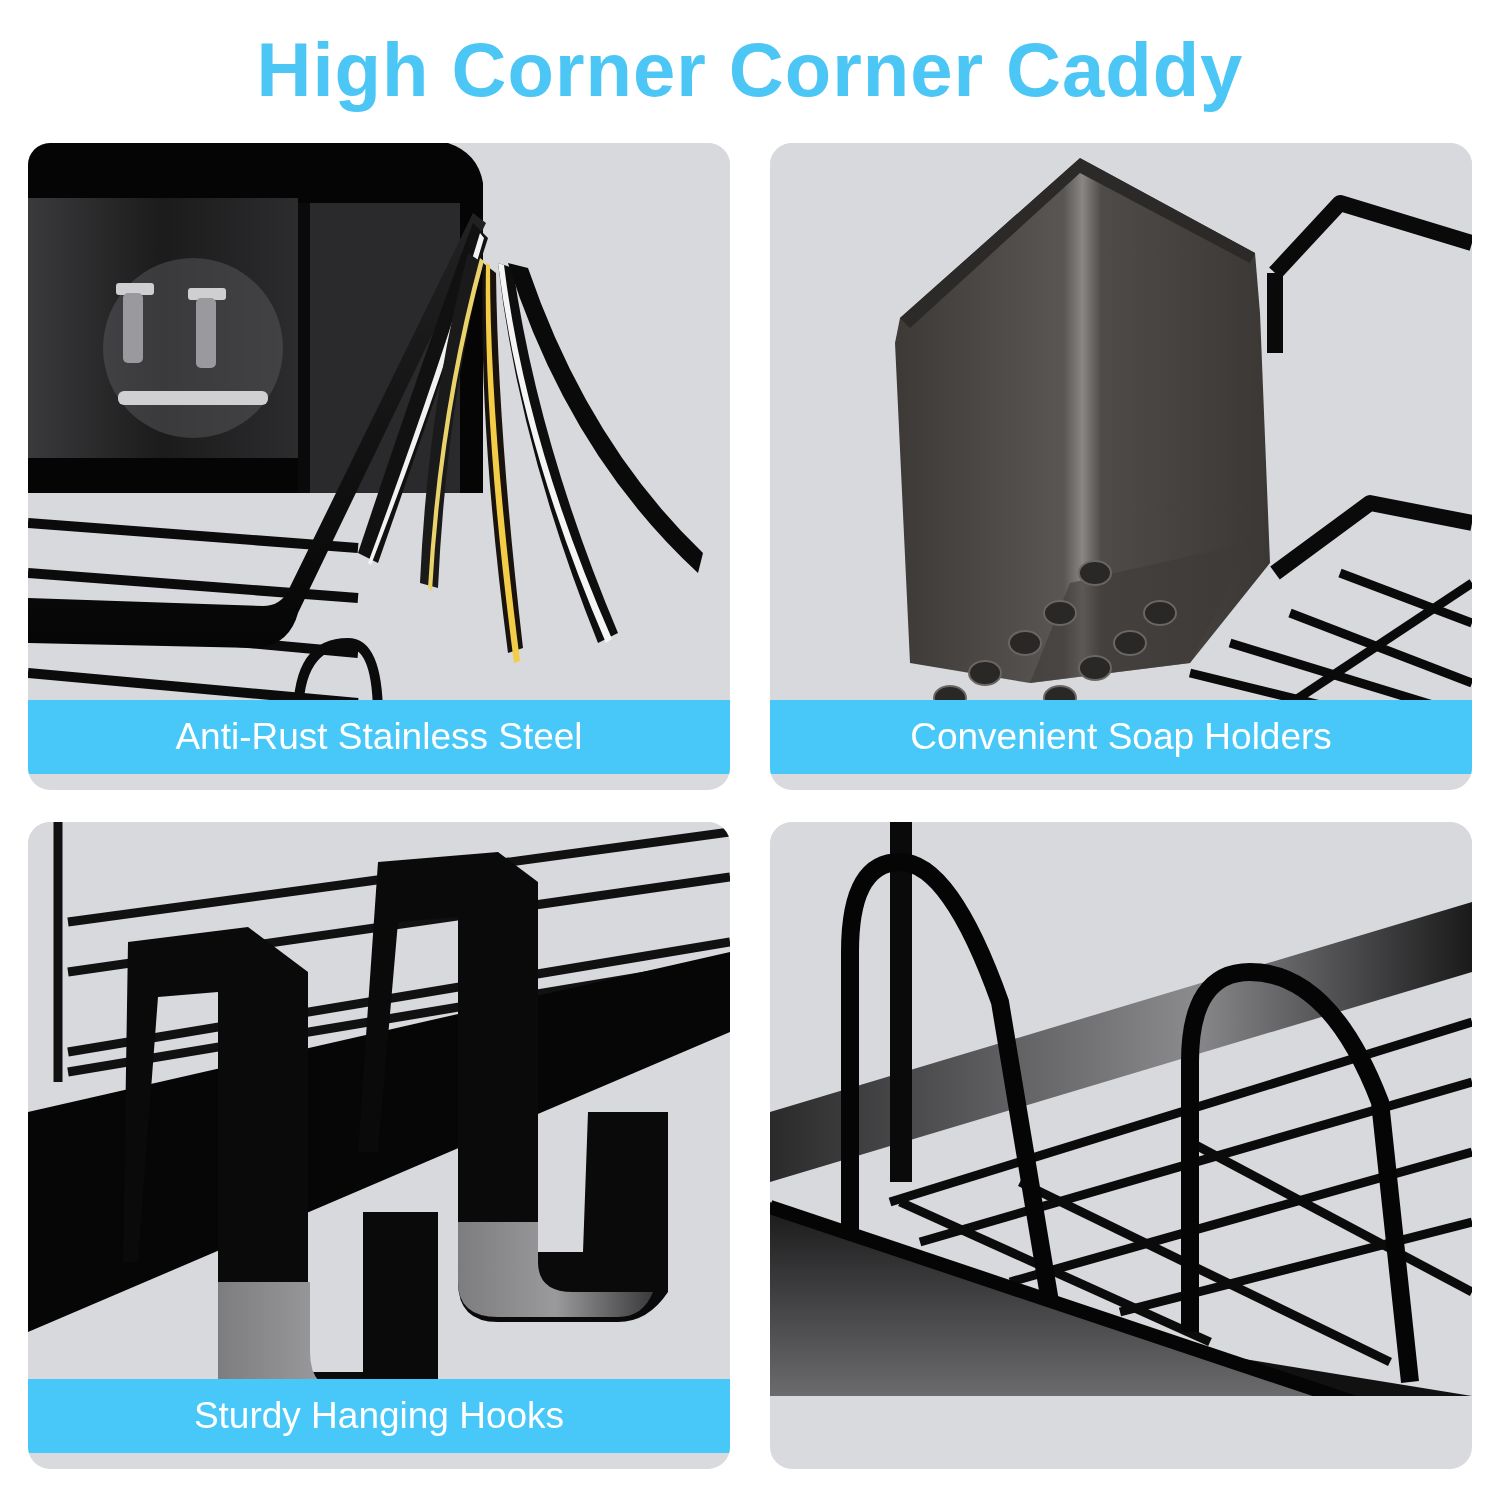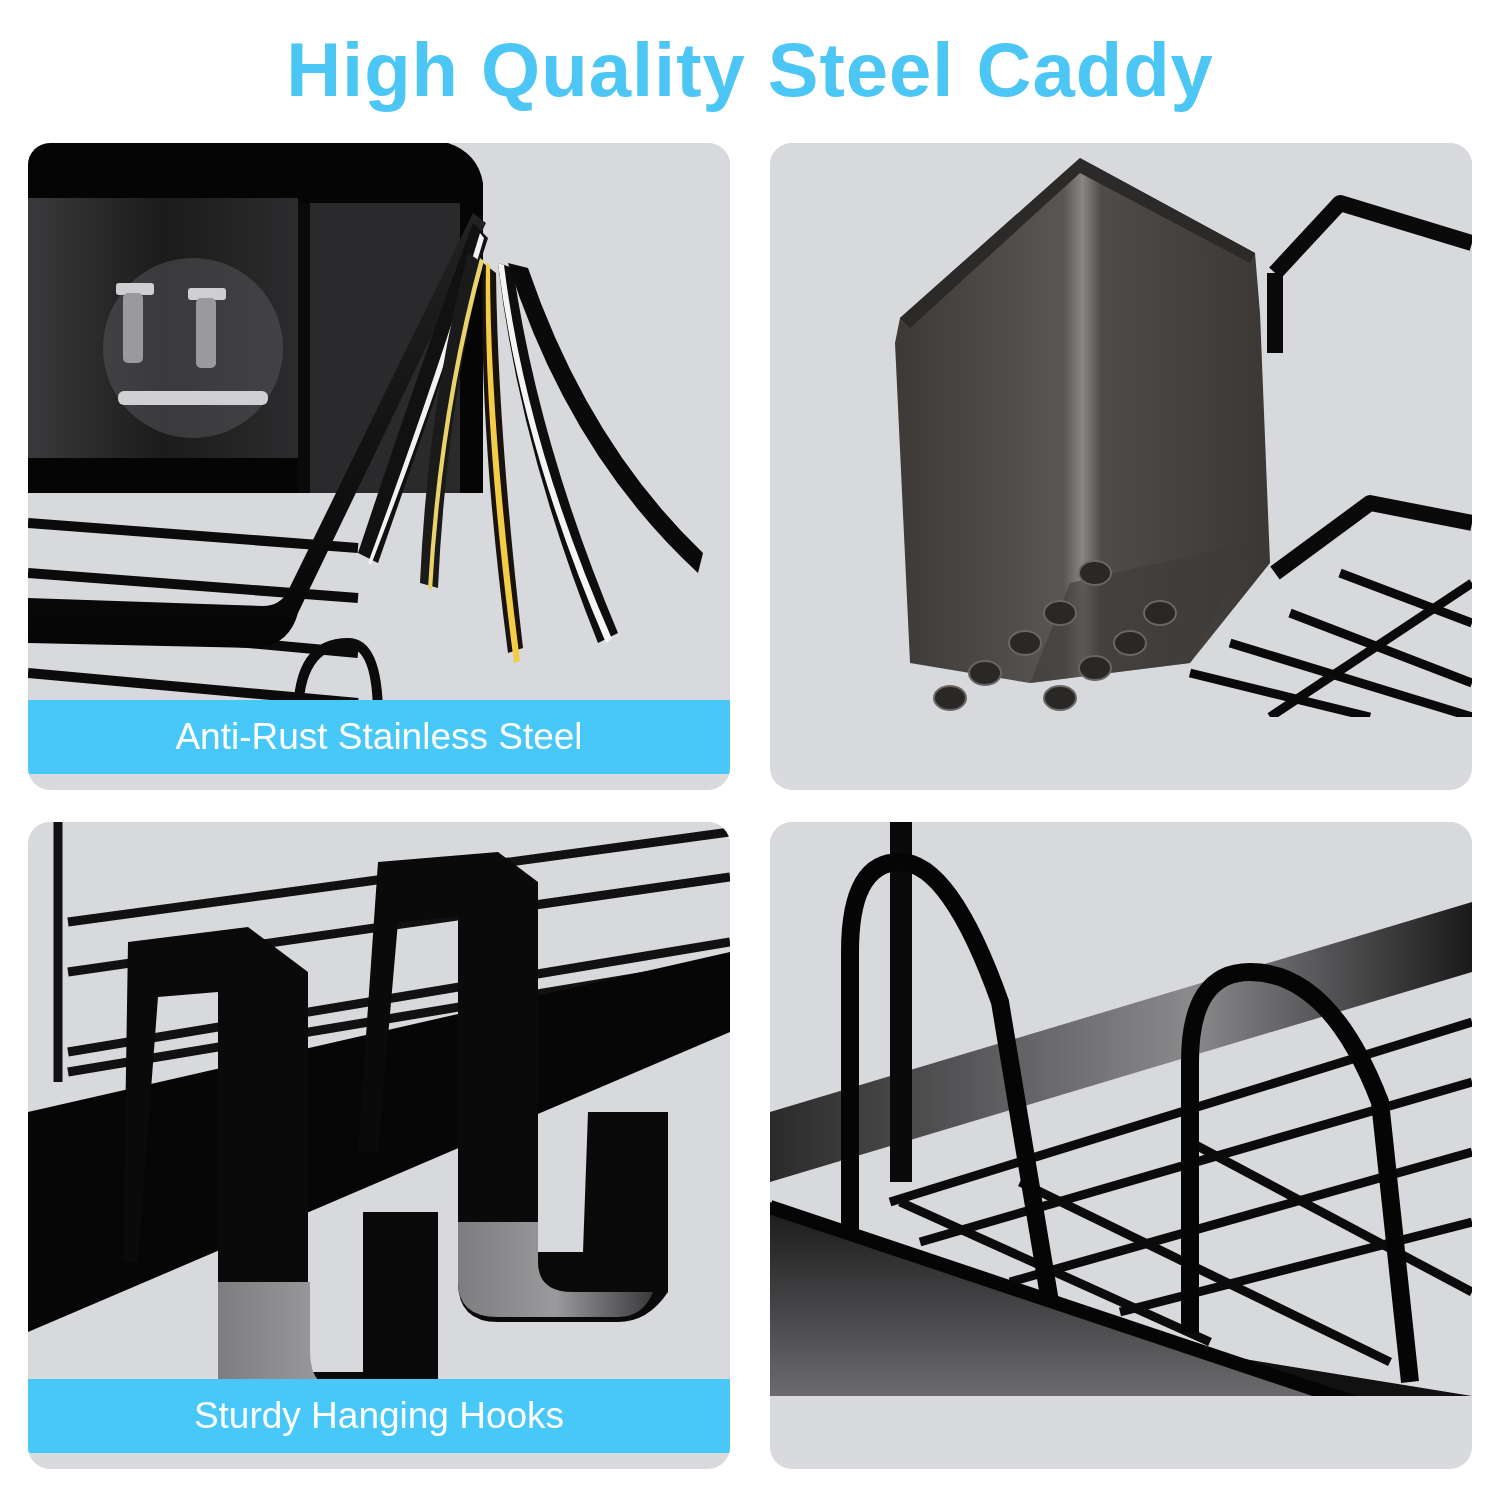--- a/index.html
+++ b/index.html
@@ -9,21 +9,21 @@
   .panel svg.art{position:absolute;left:0;top:0;width:702px;height:574px;display:block;}
   .caption{position:absolute;left:0;bottom:16px;width:100%;height:74px;background:#47c8f8;display:flex;align-items:center;justify-content:center;color:#ffffff;font-size:37px;letter-spacing:0px;}
   #p1{left:28px;top:143px;}
   #p2{left:770px;top:143px;}
   #p3{left:28px;top:822px;}
   #p4{left:770px;top:822px;}
 </style>
 </head>
 <body>
 
-<div class="title">High Quality Steel Caddy</div>
+<div class="title">High Corner Corner Caddy</div>
 
 <div class="panel" id="p1">
   <svg class="art" viewBox="0 0 702 574">
     <defs>
       <linearGradient id="g1a" x1="0" y1="0" x2="0" y2="1">
         <stop offset="0" stop-color="#222"></stop>
           <stop offset="1" stop-color="#050505"></stop>
       </linearGradient>
       <linearGradient id="g1b" x1="0" y1="0" x2="1" y2="0">
         <stop offset="0" stop-color="#3a3a3c"></stop>
@@ -103,20 +103,21 @@
       <ellipse cx="290" cy="470" rx="16" ry="12"></ellipse>
       <ellipse cx="390" cy="470" rx="16" ry="12"></ellipse>
       <ellipse cx="255" cy="500" rx="16" ry="12"></ellipse>
       <ellipse cx="360" cy="500" rx="16" ry="12"></ellipse>
       <ellipse cx="215" cy="530" rx="16" ry="12"></ellipse>
       <ellipse cx="325" cy="525" rx="16" ry="12"></ellipse>
       <ellipse cx="180" cy="555" rx="16" ry="12"></ellipse>
       <ellipse cx="290" cy="555" rx="16" ry="12"></ellipse>
     </g>
   </svg>
+  <div class="caption">Convenient Soap Holders</div>
 </div>
 
 <div class="panel" id="p3">
   <svg class="art" viewBox="0 0 702 574">
     <defs>
       <linearGradient id="g3a" x1="0" y1="0" x2="1" y2="0">
         <stop offset="0" stop-color="#7d7d80"></stop>
           <stop offset="0.5" stop-color="#9a9a9d"></stop>
           <stop offset="1" stop-color="#3a3a3c"></stop>
       </linearGradient>

